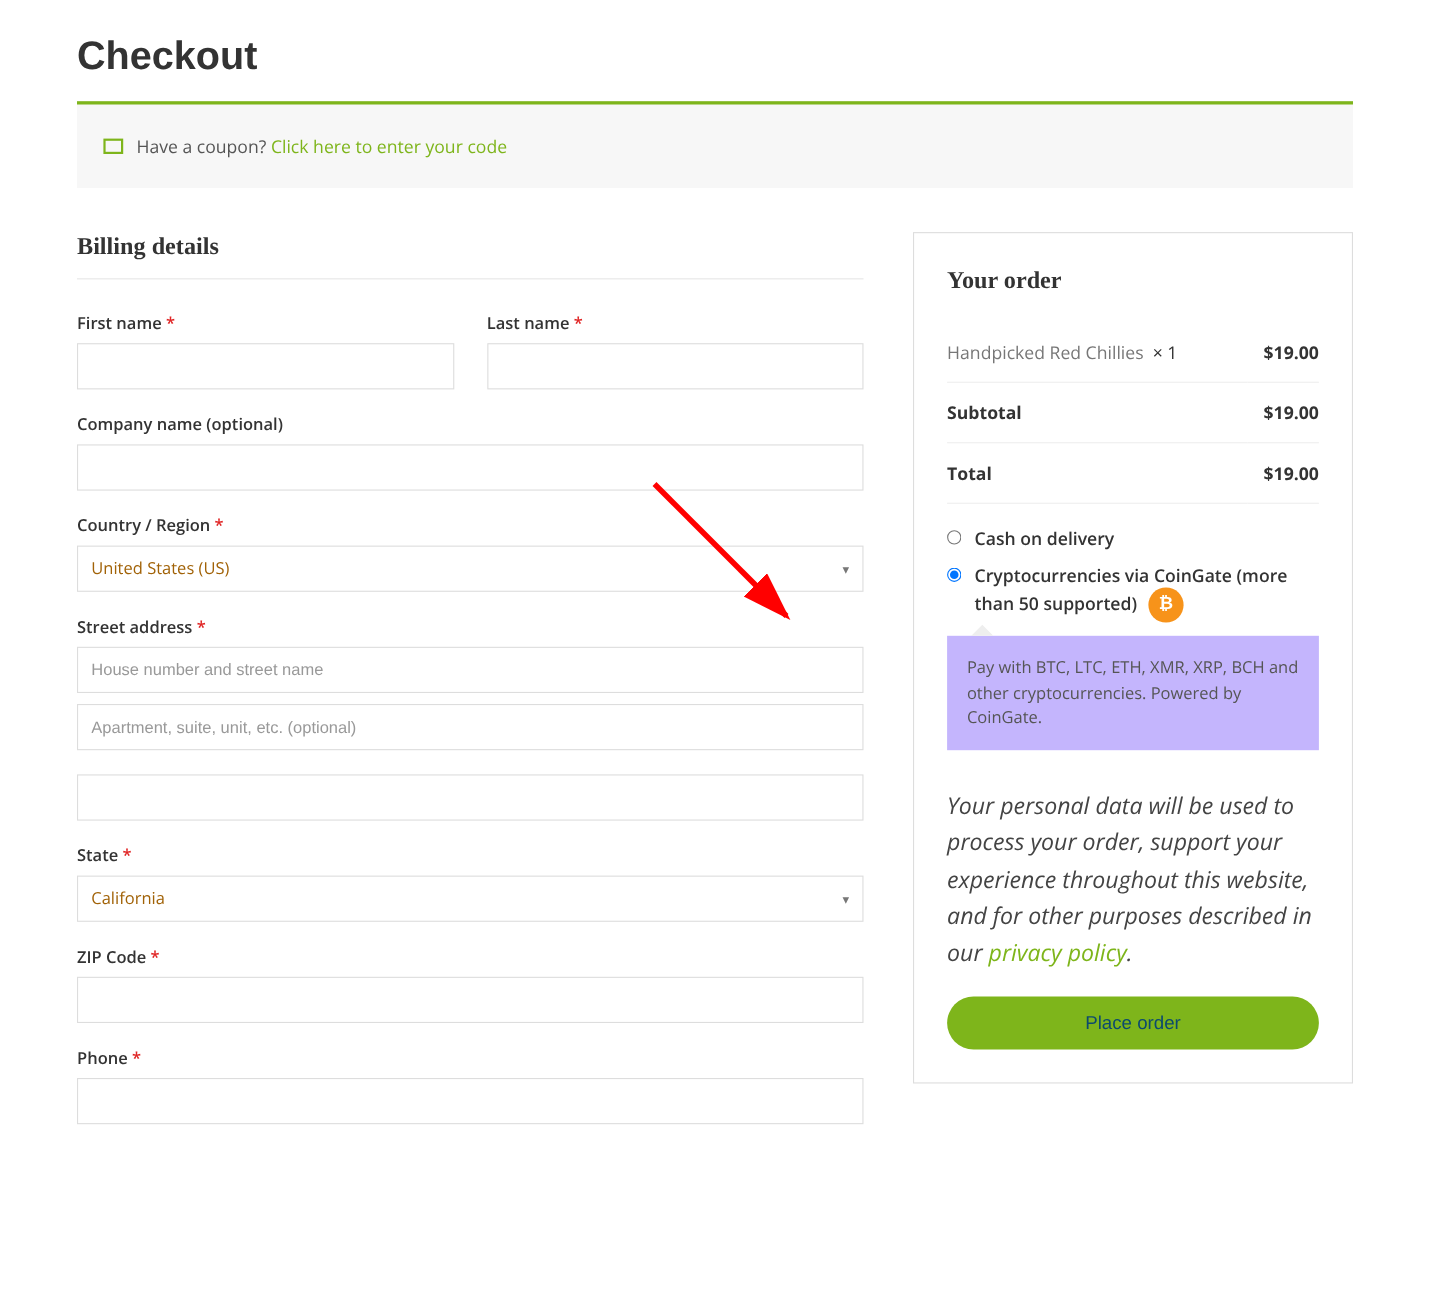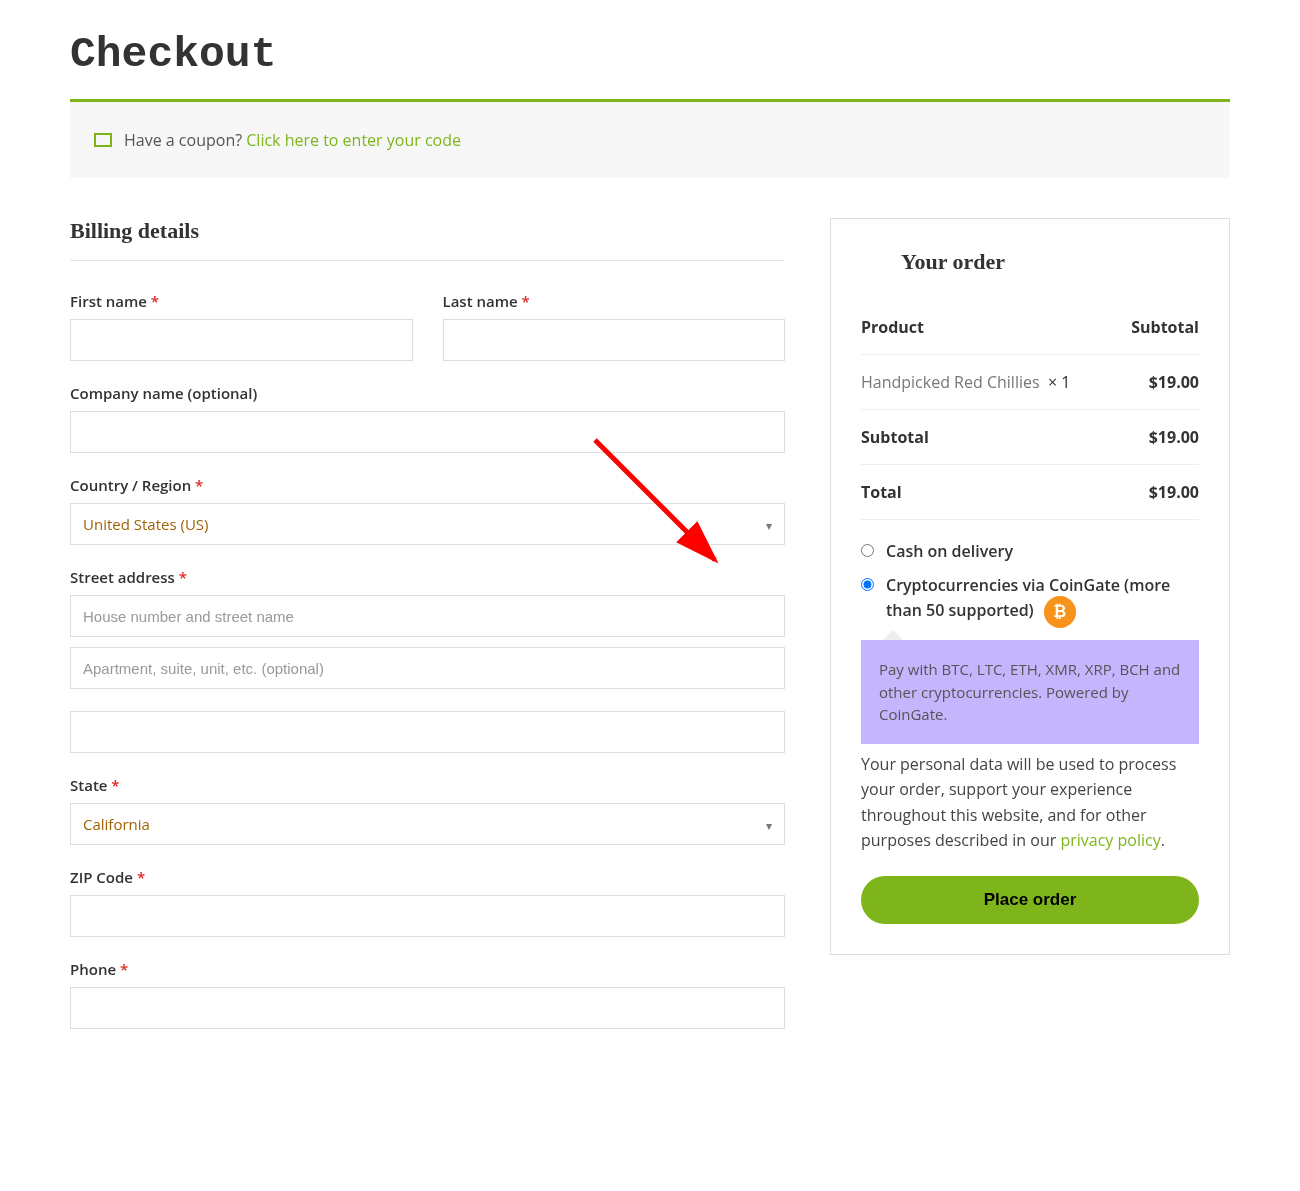--- a/index.html
+++ b/index.html
@@ -1,50 +1,50 @@
 <!DOCTYPE html>
 <html><head>
   <meta charset="utf-8">
   <style>
     * { box-sizing: border-box; margin: 0; padding: 0; }
     body { font-family: -apple-system, "Open Sans", sans-serif; color: #333; background: #fff; padding: 30px 70px; }
-    .page-title { font-family: Liberation Mono, monospace; font-size: 43px; font-weight: 700; margin-bottom: 20px; }
+    .page-title { font-family: Liberation Sans, sans-serif; font-size: 36px; font-weight: 700; margin-bottom: 20px; }
     .coupon-bar { border-top: 3px solid #7eb51b; background: #f7f7f7; padding: 27px 24px; display: flex; align-items: center; gap: 12px; margin-bottom: 40px; }
     .coupon-icon { width: 18px; height: 14px; border: 2px solid #7eb51b; display: inline-block; }
     .coupon-text { color: #555; }
     .coupon-link { color: #7eb51b; cursor: pointer; }
     .columns { display: flex; gap: 45px; align-items: flex-start; }
     .left { flex: 1; }
     .right { width: 400px; border: 1px solid #ddd; padding: 30px; position: relative; }
     .section-title { font-family: Georgia, "Times New Roman", serif; font-size: 22px; font-weight: 700; border-bottom: 1px solid #e5e5e5; padding-bottom: 16px; margin-bottom: 30px; }
     .form-row { display: flex; gap: 30px; align-items: center; }
     .form-row .form-group { flex: 1; }
     .form-group { margin-bottom: 22px; }
     label { display: block; font-size: 15px; font-weight: 600; color: #333; margin-bottom: 8px; }
     .required { color: #e02525; }
     input[type=text], .select { width: 100%; height: 42px; border: 1px solid #ddd; padding: 0 12px; font-size: 15px; color: #a16207; background: #fff; }
     input::placeholder { color: #999; }
     .select { display: flex; align-items: center; justify-content: space-between; cursor: pointer; }
     .chevron::after { content: "▾"; color: #777; font-size: 12px; }
     .addr2 { margin-top: 10px; }
-    .order-title { font-family: Georgia, "Times New Roman", serif; font-size: 22px; font-weight: 700; margin-bottom: 25px; margin-left: 40px; }
+    .order-title { font-family: Georgia, "Times New Roman", serif; font-size: 22px; font-weight: 700; margin-bottom: 25px; }
     table { width: 100%; border-collapse: collapse; }
     th, td { text-align: left; padding: 16px 0; border-bottom: 1px solid #eee; font-size: 16px; }
     th:last-child, td:last-child { text-align: right; }
     .prod-name { color: #777; }
     .strong { font-weight: 700; }
     .payment { margin-top: 20px; }
     .pm-option { display: flex; align-items: flex-start; gap: 12px; margin-bottom: 12px; font-size: 16px; color: #333; }
     .pm-option input { margin-top: 4px; }
     .btc-circle { display: inline-flex; width: 32px; height: 32px; border-radius: 50%; background: #f7931a; color: #fff; font-weight: 700; align-items: center; justify-content: center; margin-left: 6px; vertical-align: middle; font-family: Arial; }
     .pm-desc { position: relative; background: #c4b5fd; padding: 18px; color: #555; margin-top: 10px; font-size: 15px; line-height: 1.5; }
     .pm-desc::before { content: ""; position: absolute; top: -10px; left: 22px; border-left: 10px solid transparent; border-right: 10px solid transparent; border-bottom: 10px solid #eee; }
-    .privacy { margin-top: 8px; font-size: 16px; color: #444; line-height: 1.6; }
+    .privacy { margin-top: 35px; font-size: 21px; color: #444; line-height: 1.6; font-style: italic; }
     .privacy a { color: #7eb51b; text-decoration: none; }
-    .place-order { width: 100%; height: 48px; background: #7eb51b; color: #000000; border: none; border-radius: 24px; font-size: 17px; font-weight: 700; margin-top: 22px; cursor: pointer; }
+    .place-order { width: 100%; height: 48px; background: #7eb51b; color: #0c4a6e; border: none; border-radius: 24px; font-size: 17px; font-weight: 400; margin-top: 22px; cursor: pointer; }
     .annotate-arrow { position: absolute; pointer-events: none; }
   </style>
 </head>
 <body>
 
 <h1 class="page-title">Checkout</h1>
 
 <div class="coupon-bar">
   <span class="coupon-icon"></span>
   <span class="coupon-text">
@@ -106,24 +106,20 @@
     <div class="form-group">
       <label><span>Phone </span><span class="required">*</span></label>
       <input type="text" style="">
     </div>
   </div>
 
   <div class="right">
     <h2 class="order-title">Your order</h2>
     <table>
       <tbody>
-          <tr>
-        <th class="strong">Product</th>
-        <th class="strong">Subtotal</th>
-      </tr>
       <tr>
         <td><span class="prod-name">Handpicked Red Chillies</span>&nbsp;&nbsp;<span>× 1</span></td>
         <td class="strong">$19.00</td>
       </tr>
       <tr>
         <td class="strong">Subtotal</td>
         <td class="strong">$19.00</td>
       </tr>
       <tr>
         <td class="strong">Total</td>

